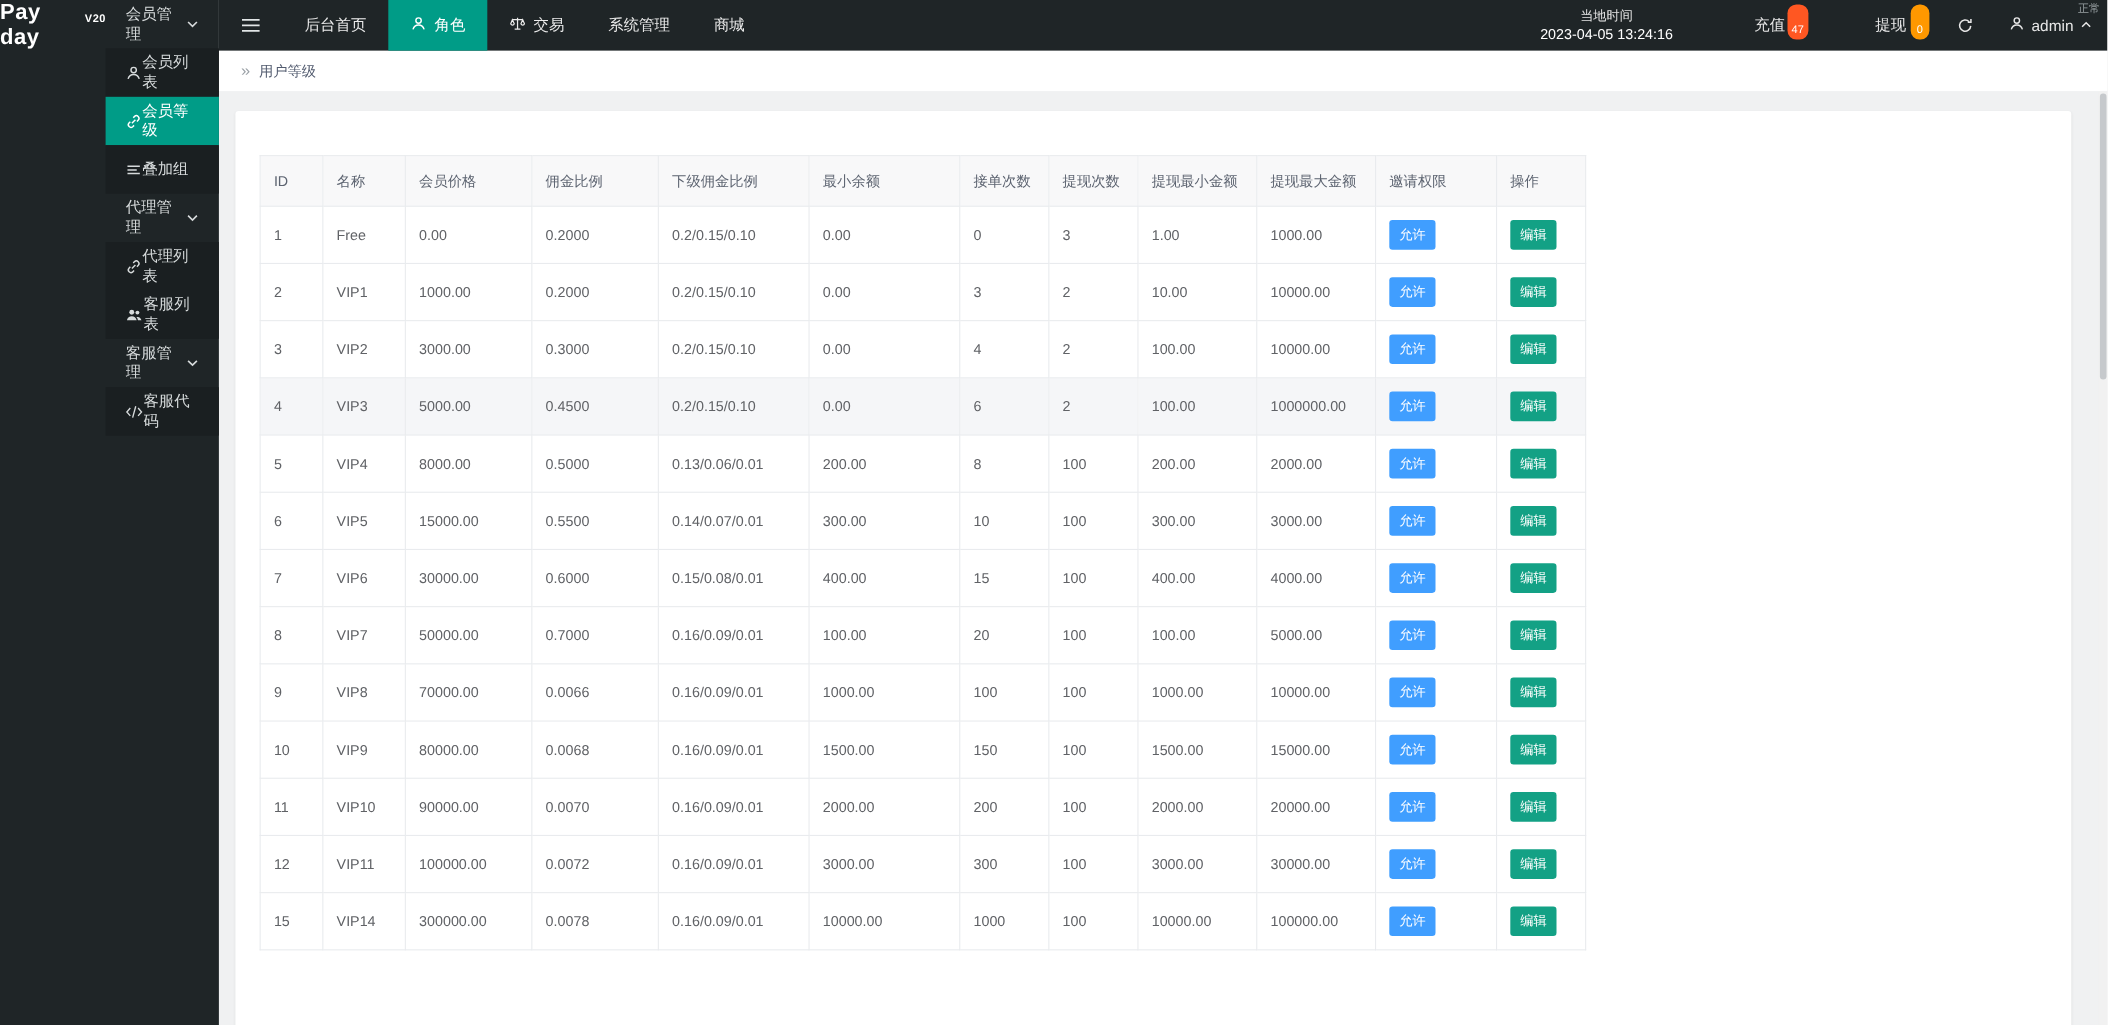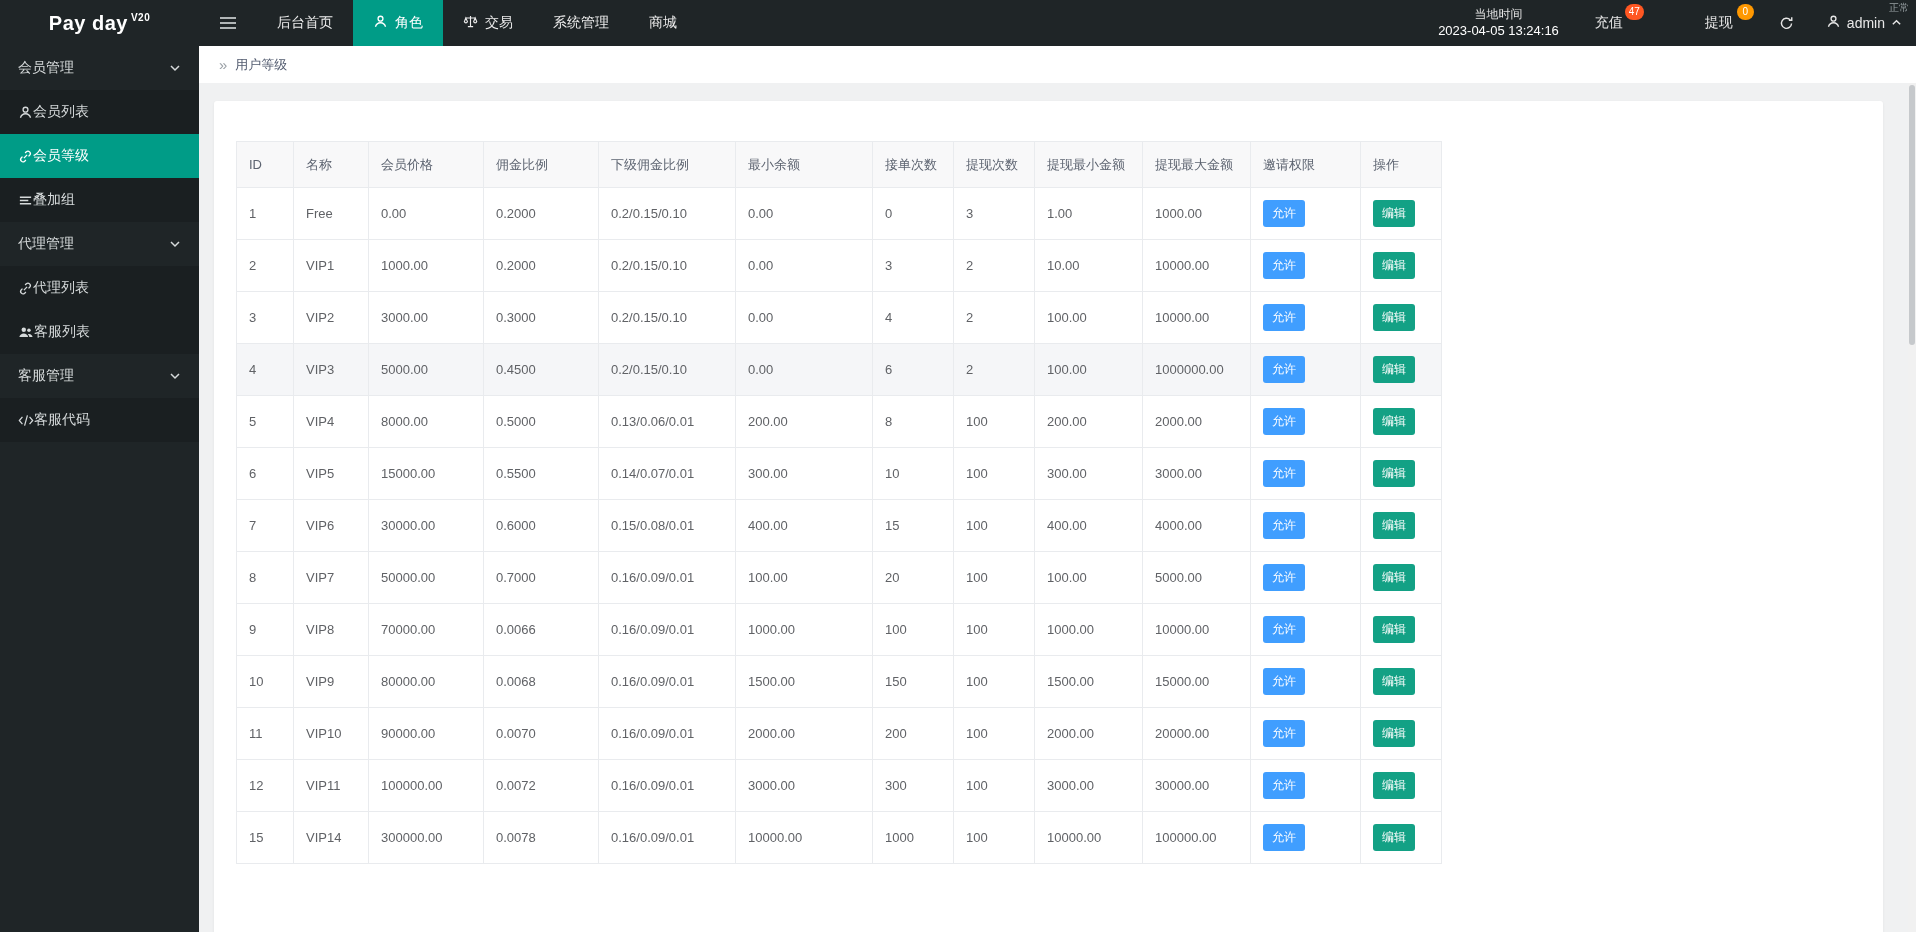--- a/index.html
+++ b/index.html
@@ -6,45 +6,45 @@
   html,body { width:1916px; height:932px; overflow:hidden; }
   body { font-family:"Liberation Sans","DejaVu Sans",sans-serif; background:#f0f1f2; }
   :root{
     --accent:#009c87; --primary:#409eff; --success:#13a185;
     --badge_recharge:#ff5722; --badge_withdraw:#ff9800;
     --dark:#1f2527; --sidebar_sub:#1a1f21;
   }
   .app{ display:flex; width:100%; height:100%; }
 
   
-  .sidebar{ width:199px; flex-shrink:0; background:var(--dark); display:flex; flex-direction:column; }
+  .sidebar{ width:199px; flex-shrink:0; background:var(--dark); display:flex; flex-direction:row; }
   .logo{ height:46px; display:flex; align-items:center; justify-content:center; color:#fff;
          font-size:20px; font-weight:bold; letter-spacing:.5px; }
   .logo sup{ font-size:10px; font-weight:bold; position:relative; top:-6px; margin-left:3px; }
   .menu-item{ height:44px; display:flex; align-items:center; padding:0 18px; font-size:14px;
               color:#d6dadb; cursor:pointer; }
   .menu-item.group{ justify-content:space-between; }
   .menu-item.sub{ background:var(--sidebar_sub); }
   .menu-item.active{ background:var(--accent); color:#fff; }
   .menu-item .icon{ display:inline-flex; align-items:center; }
 
   
   .main{ flex:1; display:flex; flex-direction:column; height:100%; overflow:hidden; }
   .topbar{ height:46px; background:var(--dark); display:flex; align-items:stretch; color:#e8e8e8; position:relative; flex-shrink:0; }
   .hamburger{ width:58px; display:flex; align-items:center; justify-content:center; color:#e2e6e7; cursor:pointer; }
   .top-nav{ display:flex; align-items:stretch; }
   .nav-item{ display:flex; align-items:center; gap:7px; padding:0 20px; font-size:14px; color:#ececec; cursor:pointer;justify-content:flex-end; }
   .nav-item.active{ background:var(--accent); color:#fff; }
   .top-right{ margin-left:auto; display:flex; align-items:center; }
-  .time{ text-align:center; line-height:1.35; }
+  .time{ text-align:center; margin-right:38px; line-height:1.35; }
   .time-label{ font-size:12px; color:#e3e3e3; }
   .time-value{ font-size:13px; color:#fff; }
   .badge-item{ position:relative; font-size:14px; margin-right:46px; cursor:pointer;margin-left:36px; }
   .badge{ position:absolute; top:-10px; right:-21px; color:#fff; font-size:10px; min-width:17px;
-          height:16px; line-height:16px; border-radius:8px; text-align:center; padding:0 4px; }
+          height:16px; line-height:16px; border-radius:8px; text-align:center; padding:16px 4px; }
   .badge.recharge{ background:var(--badge_recharge); }
   .badge.withdraw{ background:var(--badge_withdraw); }
   .refresh{ margin-right:28px; display:flex; align-items:center; color:#e6e6e6; cursor:pointer; }
   .admin{ display:flex; align-items:center; gap:6px; padding:0 14px 0 4px; font-size:14px; cursor:pointer;justify-content:space-between; }
   .corner-status{ position:absolute; top:1px; right:7px; font-size:10px; color:#98a0a3; }
 
   
   .breadcrumb-bar{ height:37px; background:#fff; display:flex; align-items:center; padding:0 20px;
                    gap:8px; font-size:13px; color:#515a6e; flex-shrink:0; }
   .breadcrumb-icon{ color:#9aa0a6; font-size:15px; line-height:1; }

